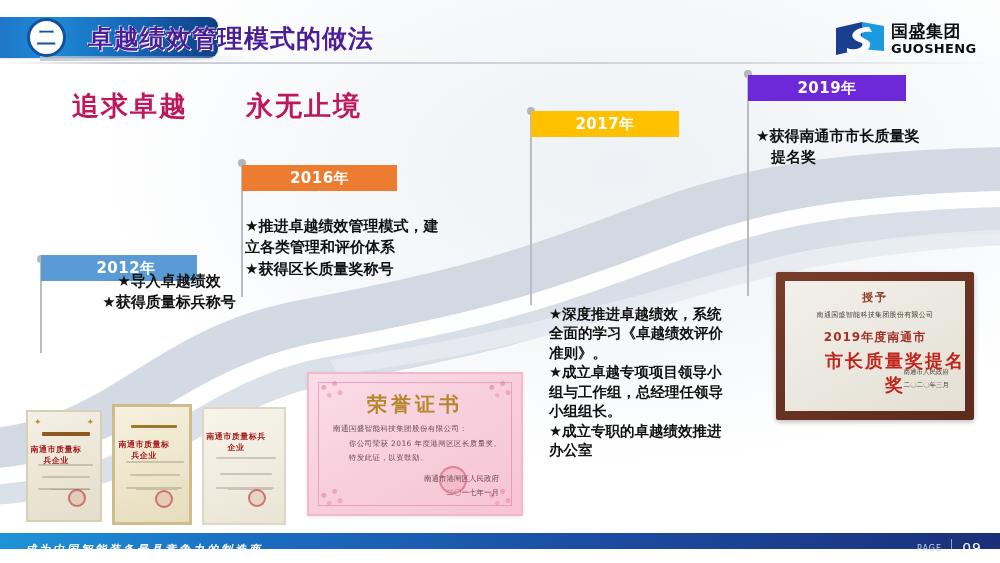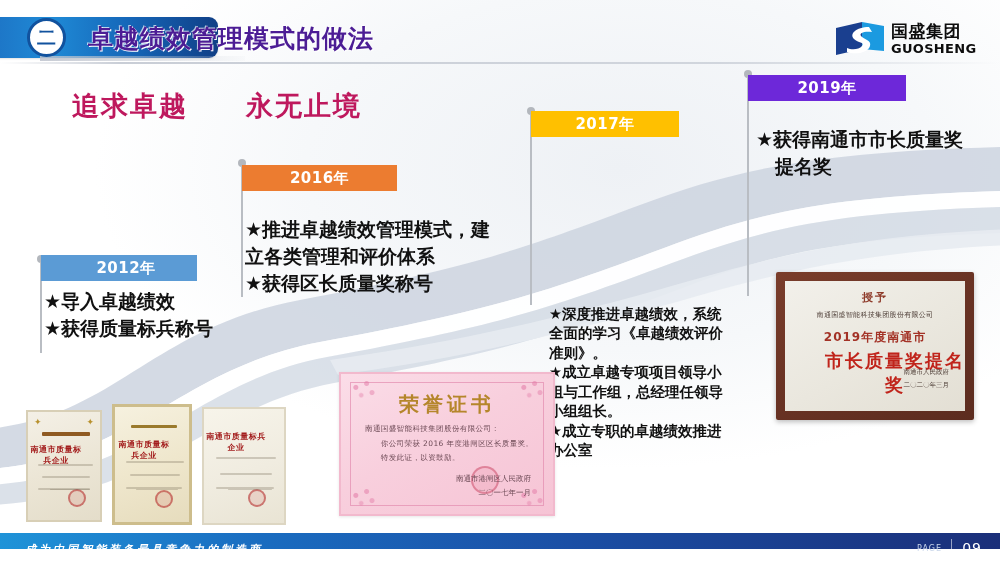--- a/index.html
+++ b/index.html
@@ -142,21 +142,21 @@
     display: flex;
     align-items: center;
     justify-content: center;
     color: #ffffff;
     font-size: 15px;
     font-weight: bold;
     letter-spacing: 0.5px;
   }
   .body-text {
     position: absolute;
-    font-size: 19px;
+    font-size: 15px;
     font-weight: bold;
     color: #111111;
     line-height: 1.42;
     white-space: pre-line;
   }
   .body-text.sm {
     font-size: 14.5px;
     line-height: 1.34;
   }
 
@@ -208,21 +208,20 @@
 
   .honor {
     position: absolute;
     left: 307px; top: 372px;
     width: 216px; height: 144px;
     background: linear-gradient(150deg, #fbdde8 0%, #f8cfdd 45%, #f6c4d5 100%);
     border: 2px solid #f2b9cd;
     box-sizing: border-box;
     box-shadow: 0 1px 3px rgba(0,0,0,0.10);
     overflow: hidden;
-    margin-left: 32px;
   }
   .honor-inner-border {
     position: absolute;
     left: 9px; top: 8px; right: 9px; bottom: 8px;
     border: 1px solid rgba(226,140,175,0.7);
   }
   .honor-title {
     position: absolute;
     left: 0; right: 0; top: 17px;
     text-align: center;
@@ -399,21 +398,21 @@
       <div class="logo-cn">国盛集团</div>
       <div class="logo-en">GUOSHENG</div>
     </div>
   </div>
 
   <div class="main-heading">追求卓越　　永无止境</div>
 
   <div class="node-dot" style="left:37px; top:255px;"></div>
   <div class="node-line" style="left:40px; top:263px; height:90px;"></div>
   <div class="year-label" style="left:41px; top:255px; width:142px; background:#5b9bd5;padding-left:14px;">2012年</div>
-  <div class="body-text" style="left:44px; top:288px; width:250px;">★导入卓越绩效
+  <div class="body-text" style="left:44px; top:271px; width:250px;text-align:center;">★导入卓越绩效
 ★获得质量标兵称号</div>
 
   <div class="node-dot" style="left:238px; top:159px;"></div>
   <div class="node-line" style="left:241px; top:167px; height:130px;"></div>
   <div class="year-label" style="left:242px; top:165px; width:155px; background:#ec7c30;">2016年</div>
   <div class="body-text" style="left:245px; top:216px; width:265px;">★推进卓越绩效管理模式，建
 立各类管理和评价体系
 ★获得区长质量奖称号</div>
 
   <div class="node-dot" style="left:527px; top:107px;"></div>

